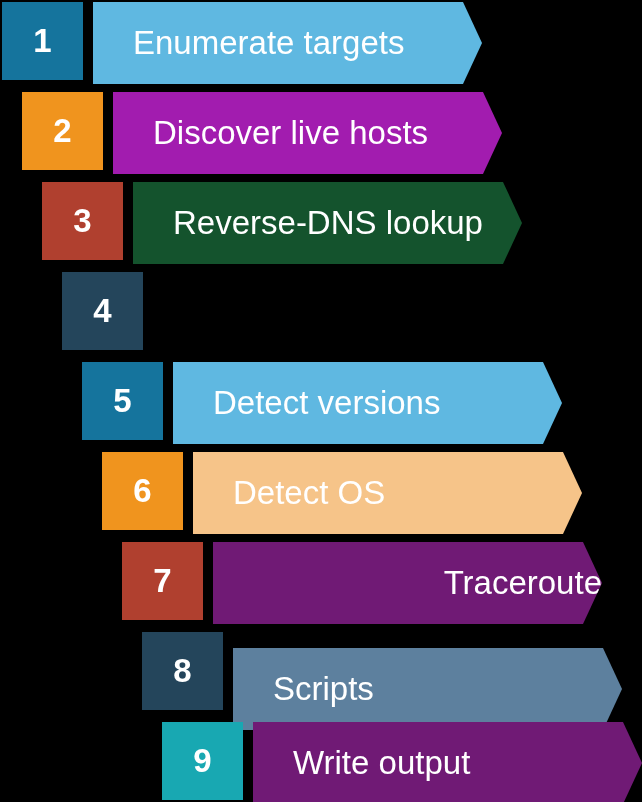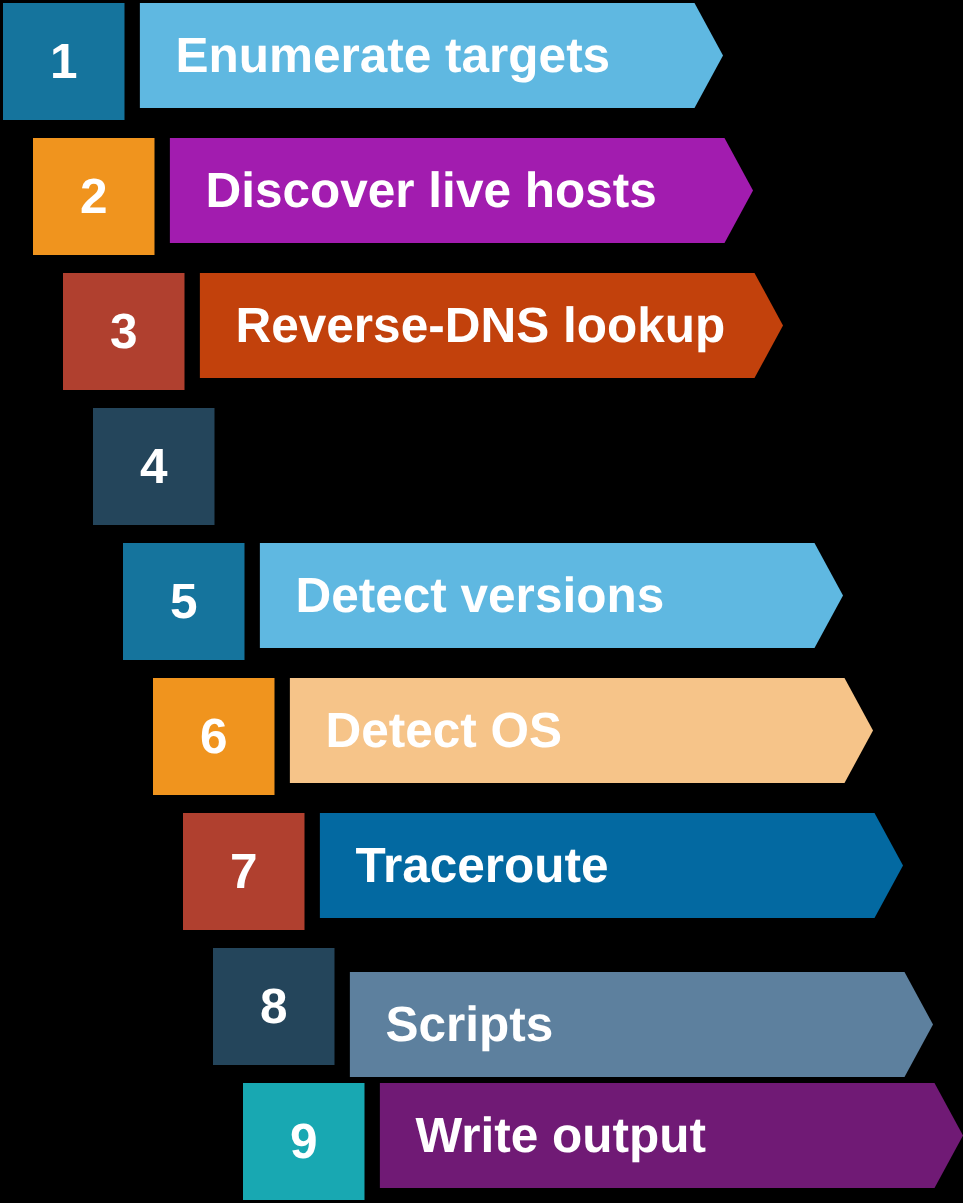--- a/index.html
+++ b/index.html
@@ -35,28 +35,28 @@
     width: 81px; height: 78px;
     flex: 0 0 81px;
     display: flex;
     align-items: center;
     justify-content: center;
     color: #ffffff;
     font-weight: bold;
     font-size: 33px;
   }
   .arrow {
-    width: 389px; height: 70px;
+    width: 389px; height: 82px;
     flex: 0 0 389px;
     display: flex;
     align-items: center;
-    padding-left: 24px;
+    padding-left: 40px;
     box-sizing: border-box;
     color: #ffffff;
-    font-weight: bold;
+    font-weight: normal;
     font-size: 33px;
     white-space: nowrap;
     clip-path: polygon(0 0, calc(100% - 19px) 0, 100% 50%, calc(100% - 19px) 100%, 0 100%);
   }
 </style>
 </head>
 <body style="background: rgb(0, 0, 0);">
 
 <div id="canvas">
 
@@ -75,21 +75,21 @@
     </div>
     <div class="arrow" style="background: #a21caf;">
       <span>Discover live hosts</span>
     </div>
   </div>
 
   <div class="step">
     <div class="num-box" style="background: rgb(176, 64, 47);">
       <span>3</span>
     </div>
-    <div class="arrow" style="background: #c2410c;">
+    <div class="arrow" style="background: #14532d;">
       <span>Reverse-DNS lookup</span>
     </div>
   </div>
 
   <div class="step">
     <div class="num-box" style="background: rgb(36, 69, 91);">
       <span>4</span>
     </div>
   </div>
 
@@ -108,21 +108,21 @@
     </div>
     <div class="arrow" style="background: rgb(246, 196, 137);">
       <span>Detect OS</span>
     </div>
   </div>
 
   <div class="step">
     <div class="num-box" style="background: rgb(176, 64, 47);">
       <span>7</span>
     </div>
-    <div class="arrow" style="background: #0369a1;">
+    <div class="arrow" style="background: #701a75; justify-content: flex-end;">
       <span>Traceroute</span>
     </div>
   </div>
 
   <div class="step">
     <div class="num-box" style="background: rgb(36, 69, 91);">
       <span>8</span>
     </div>
     <div class="arrow" style="background: rgb(93, 128, 158); margin-top: 16px;">
       <span>Scripts</span>

